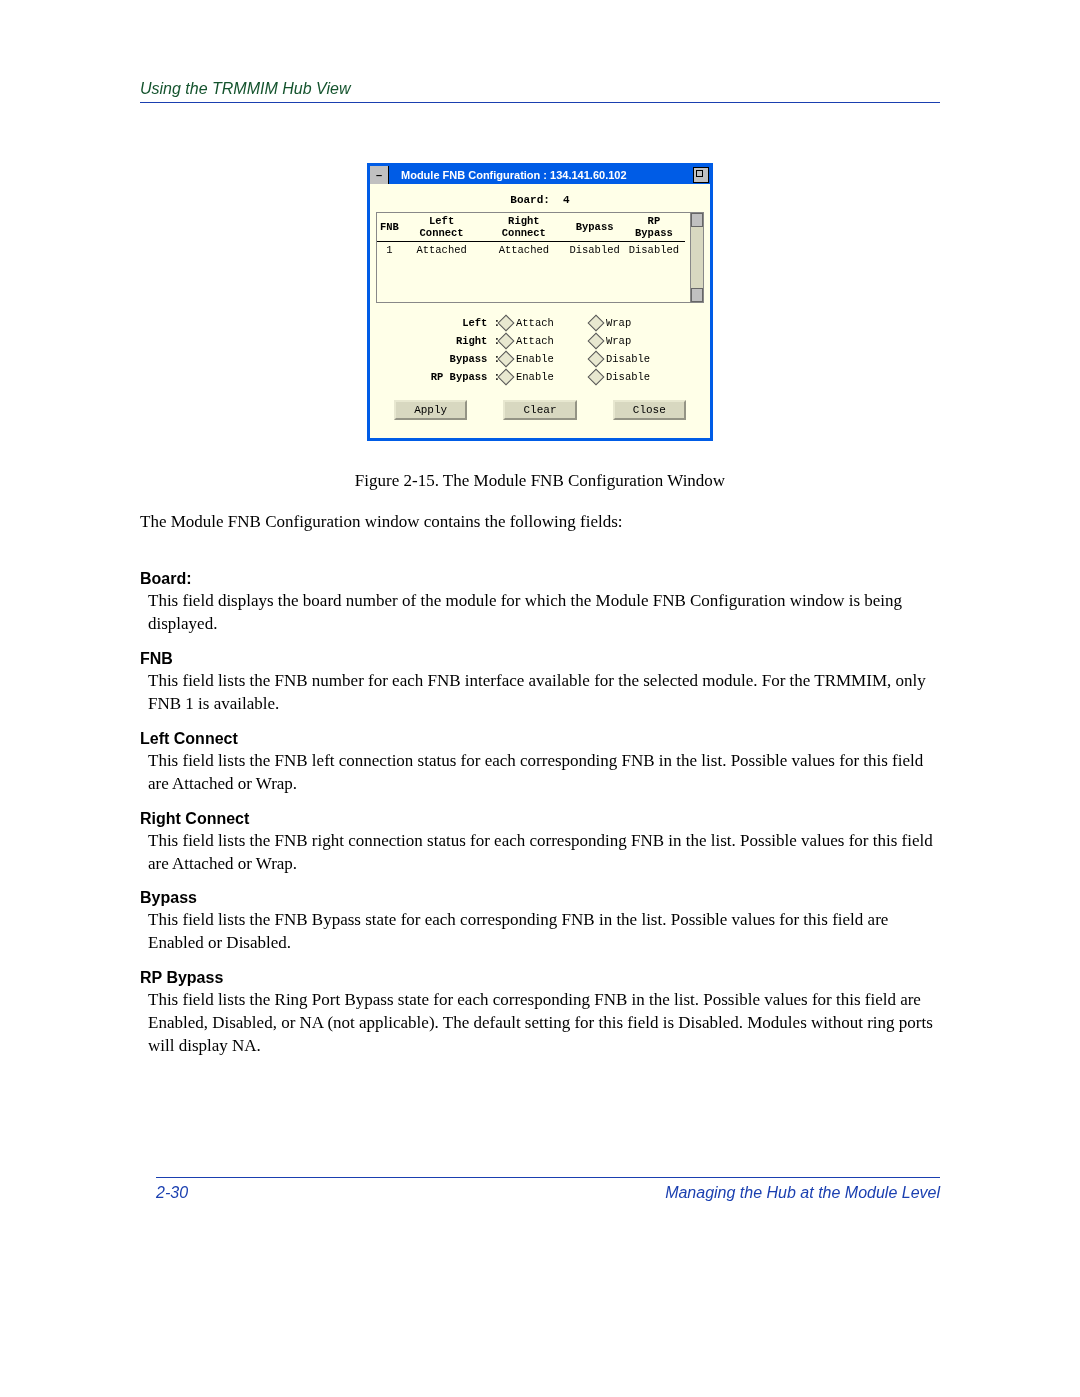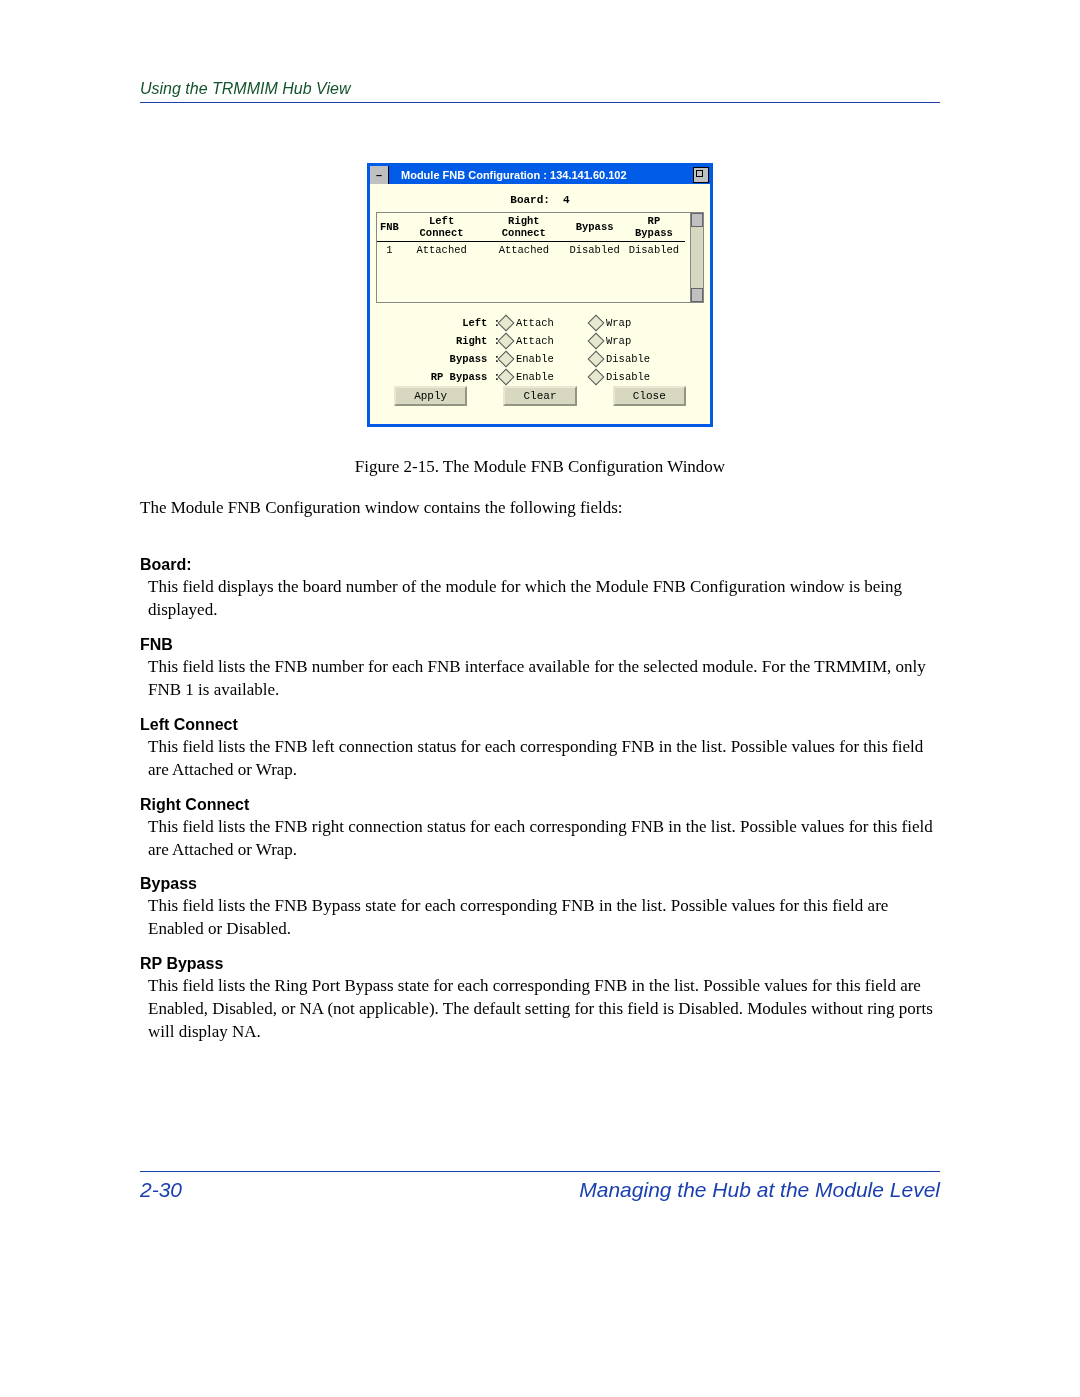--- a/index.html
+++ b/index.html
@@ -136,21 +136,21 @@
     width: 10px; height: 10px;
     border: 1px solid #555;
     transform: rotate(45deg);
     background: #e8e8d0;
     display: inline-block;
     flex-shrink: 0;
   }
   .btn-row {
     display: flex;
     justify-content: space-around;
-    margin-top: 3px;
+    margin-top: 17px;
   }
   .btn3d {
     font-family: "Courier New", monospace;
     font-size: 11px;
     padding: 2px 18px;
     background: #d8d8c0;
     border: 2px outset #e8e8d0;
   }
   .fig-caption {
     text-align: center;
@@ -164,30 +164,30 @@
     font-size: 16px;
     margin: 14px 0 2px 0;
   }
   .field-p {
     margin: 0 0 14px 8px;
     line-height: 1.35;
   }
   .footer {
     position: absolute;
     bottom: 55px;
-    left: 140px;
+    left: 156px;
     right: 140px;
     display: flex;
     justify-content: space-between;
     border-top: 1.5px solid #1a3fb0;
     padding-top: 6px;
     font-family: Arial, Helvetica, sans-serif;
     font-style: italic;
     color: #1a3fb0;
-    font-size: 21px;
+    font-size: 16px;
   }
 </style>
 </head>
 <body>
 
 <div class="page">
 
   <div class="running-head">Using the TRMMIM Hub View</div>
 
   <div class="win">

